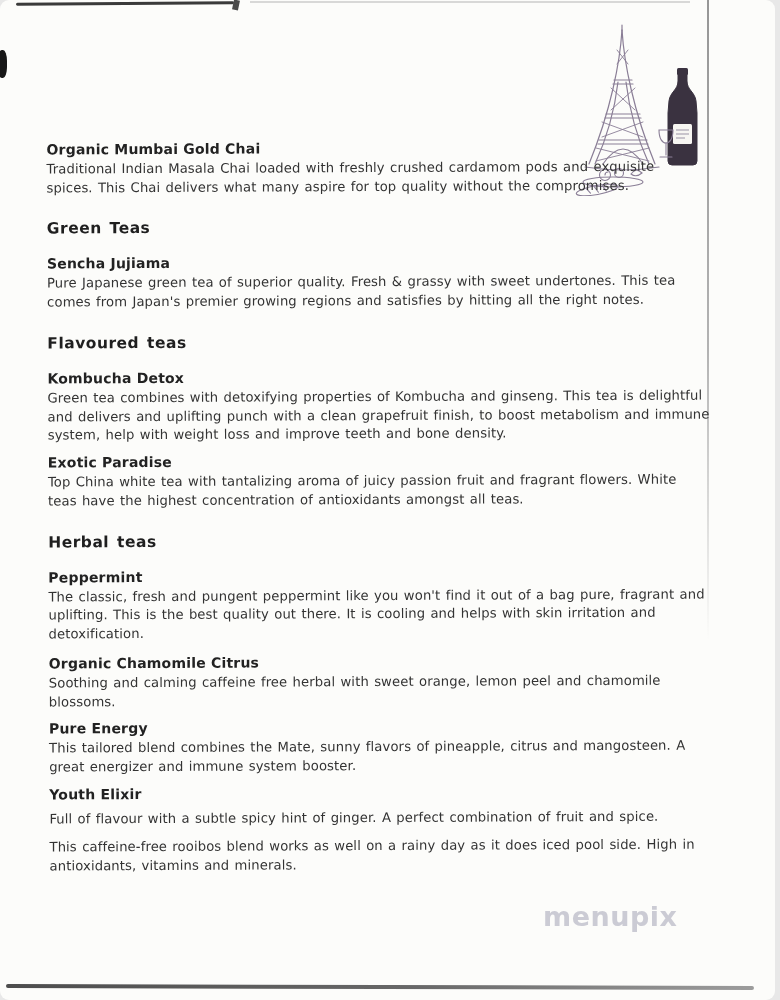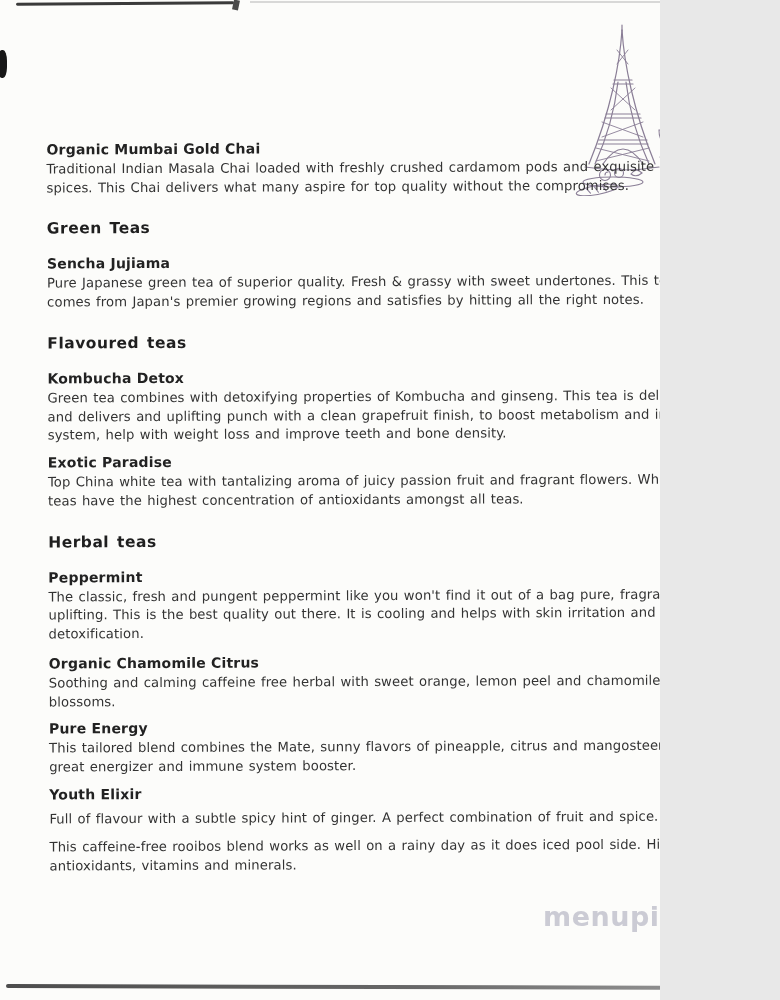--- a/index.html
+++ b/index.html
@@ -3,24 +3,25 @@
 <meta charset="utf-8">
 <style>
   * { margin: 0; padding: 0; box-sizing: border-box; }
   html, body { width: 780px; height: 1000px; }
   body {
     font-family: "DejaVu Sans", sans-serif;
     background: #e8e8e8;
   }
   .page {
     position: relative;
-    width: 660px;
+    width: 775px;
     height: 1000px;
     background: #fcfcfa;
     overflow: hidden;
+    border-radius: 9px;
   }
   
   .artifact { position: absolute; }
   .artifact-top-line {
     left: 16px; top: 2px; width: 218px; height: 3px;
     background: #3a3a3a; border-radius: 2px; transform: rotate(-0.4deg);
   }
   .artifact-top-tick {
     left: 233px; top: 0; width: 6px; height: 10px;
     background: #4a4a4a; transform: rotate(12deg);

